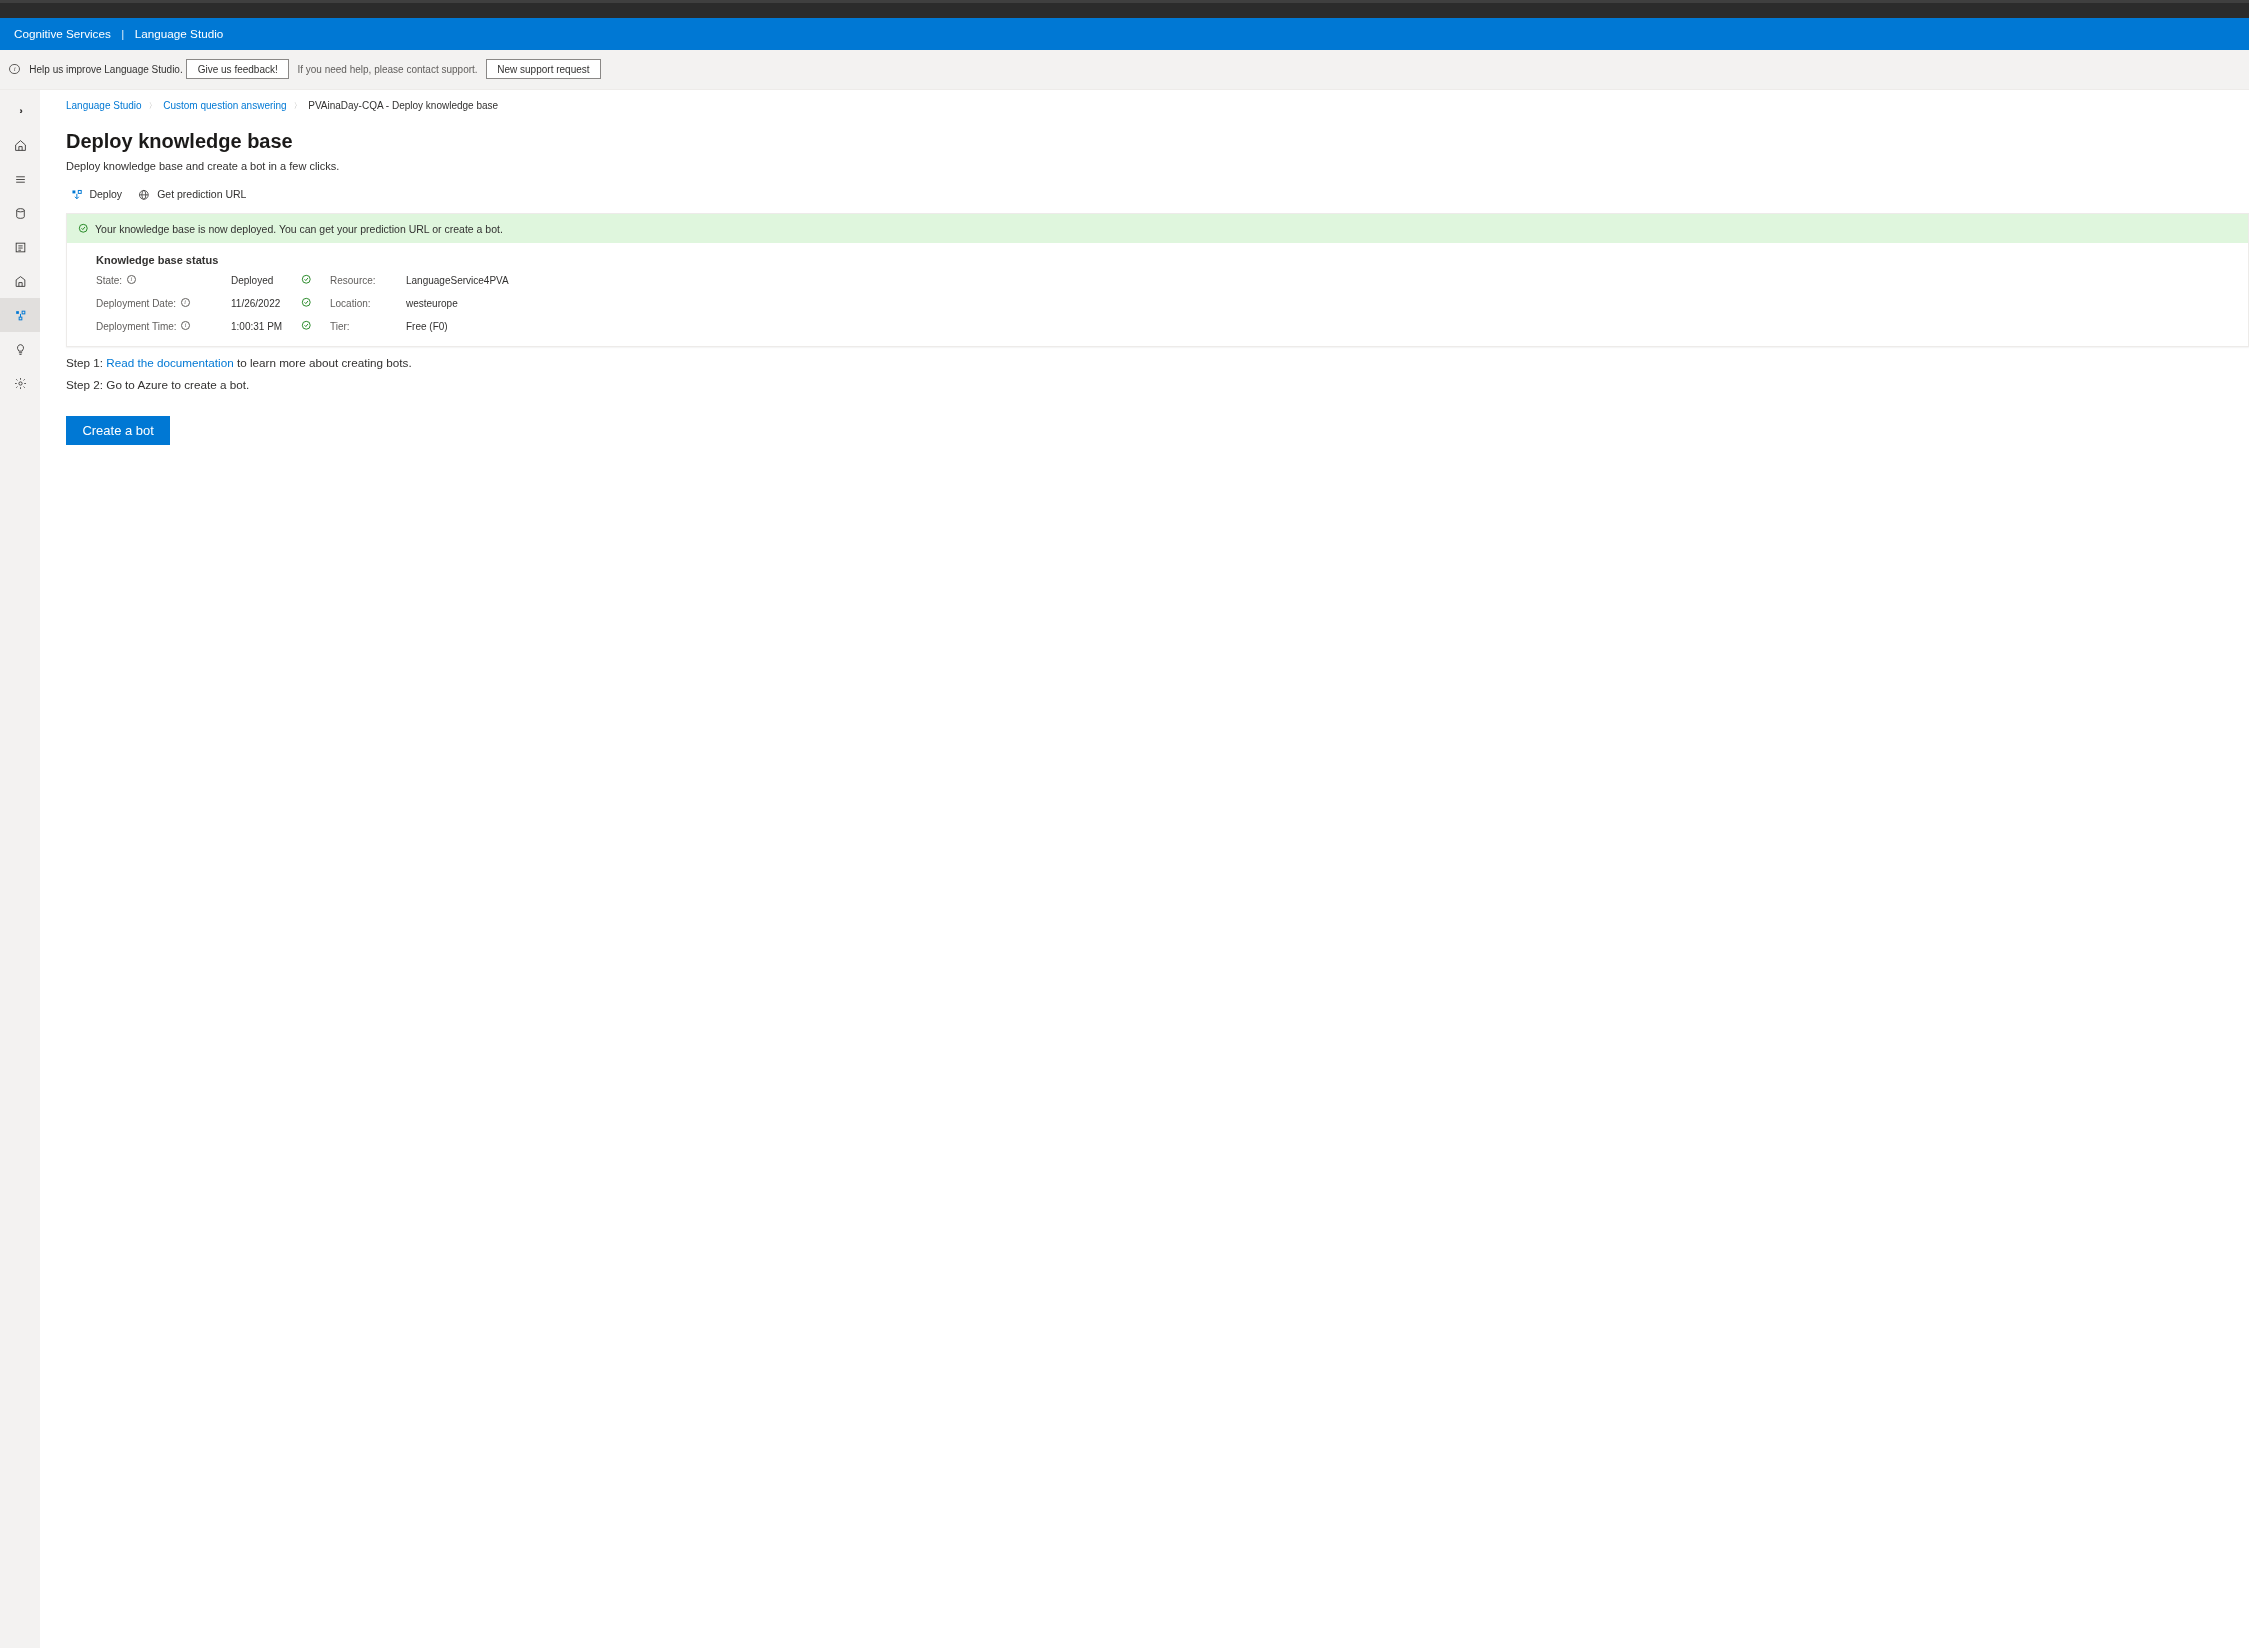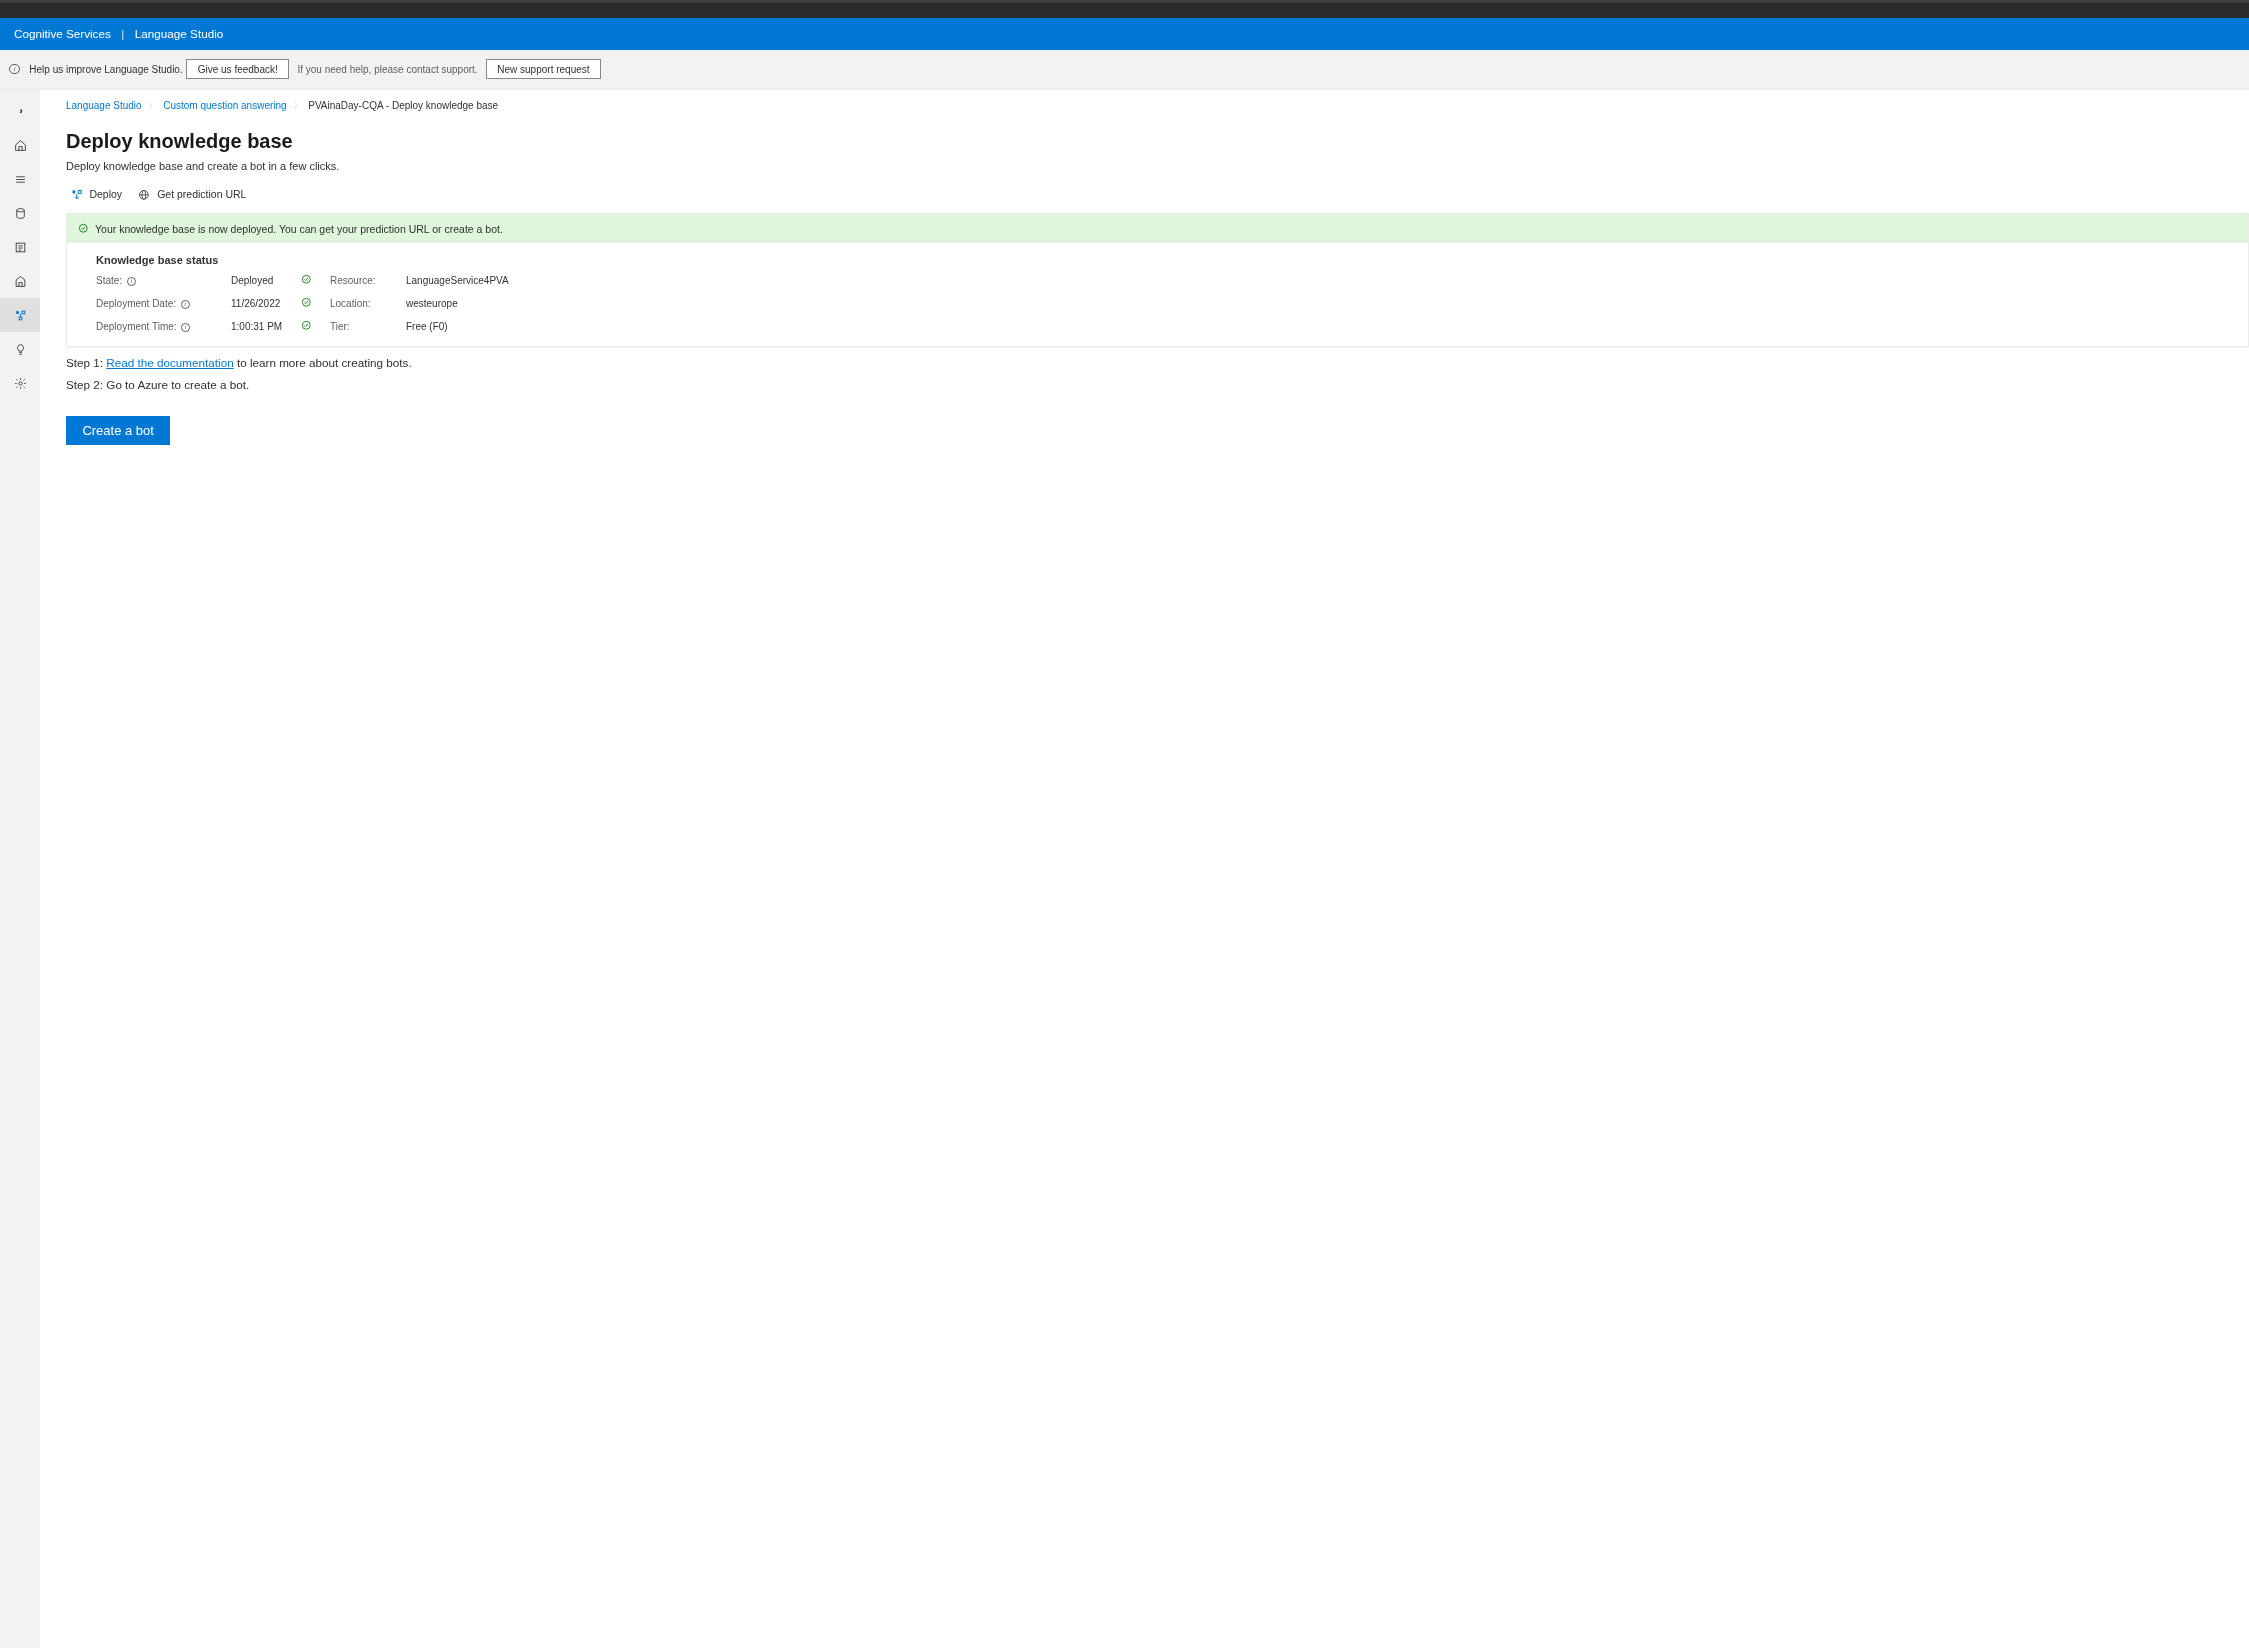--- a/index.html
+++ b/index.html
@@ -161,39 +161,39 @@
     font-weight: 600;
     margin-bottom: 8.2px;
   }
   .status-grid {
     display: grid;
     grid-template-columns: 135px 70px 29px 76px 152px;
     row-gap: 10.5px;
     align-items: center;
     font-size: 10px;
   }
-  .lbl { color: #605e5c; display:flex; align-items:flex-end; gap:4.7px;}
+  .lbl { color: #605e5c; display:flex; align-items:flex-start; gap:4.7px;}
   .lbl .info-sm {
     width: 8.8px; height: 8.8px; border:0.7px solid #605e5c; border-radius:50%;
     display:inline-flex;align-items:center;justify-content:center;font-size:5.9px;color:#605e5c;
     font-style: italic; font-family: Georgia, serif;
   }
   .val { color: #323130; }
   .check { color:#107c10; }
   h2.next {
     font-size: 13px;
     font-weight: 600;
     margin-top: 22px;
   }
   .step-line {
     font-size: 11.7px;
     margin-top: 9.4px;
     color: #323130;
   }
-  .step-line a { color: #0078d4; text-decoration: underline; }
+  .step-line a { color: #0078d4; }
   .primary-btn {
     background: #0078d4;
     color: #fff;
     border: none;
     padding: 7px 16.4px;
     font-size: 13px;
     margin-top: 24.6px;
     cursor: pointer;
     font-family: inherit;
   }

